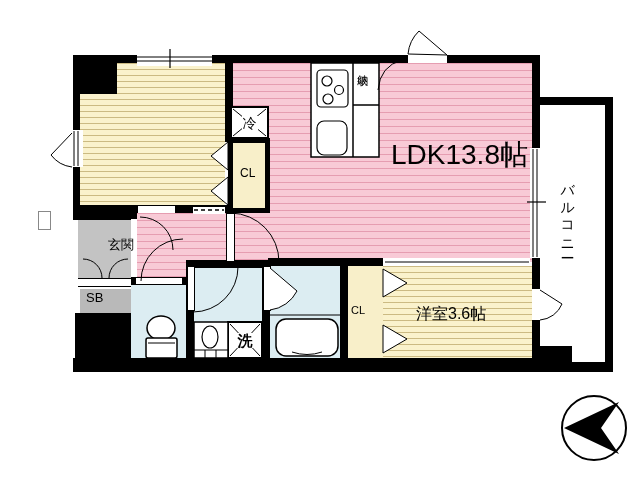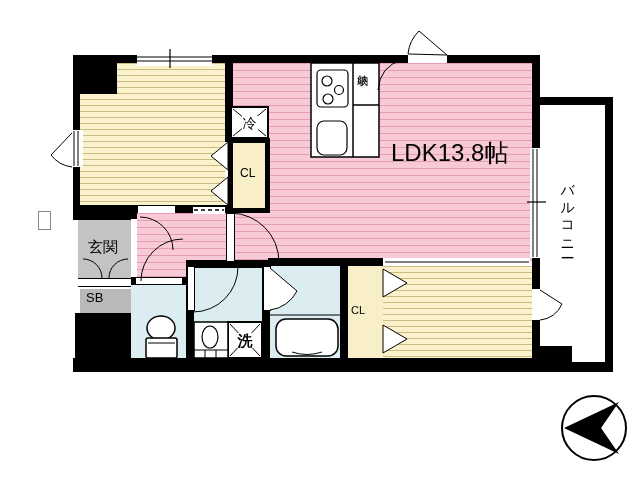--- a/index.html
+++ b/index.html
@@ -138,22 +138,23 @@
 
     <path d="M228,142 L211,156 L228,170 Z" fill="#fff" stroke="#000" stroke-width="1"></path>
     <path d="M228,177 L211,191 L228,205 Z" fill="#fff" stroke="#000" stroke-width="1"></path>
     <path d="M383,269 L407,283 L383,297 Z" fill="#fff" stroke="#000" stroke-width="1"></path>
     <path d="M383,325 L407,339 L383,353 Z" fill="#fff" stroke="#000" stroke-width="1"></path>
 
     <circle cx="594" cy="428" r="32" fill="none" stroke="#000" stroke-width="2"></circle>
     <polygon points="564,428 619,402 601,428 619,454" fill="#000"></polygon>
   </svg>
 
-  <div class="lbl" style="left:391px;top:139px;font-size:24px;">LDK13.8帖</div>
-  <div class="lbl" style="left:88px;top:238px;font-size:15px;">玄関</div>
+  <div class="lbl" style="left:391px;top:139px;font-size:28px;">LDK13.8帖</div>
+  <div class="lbl" style="left:416px;top:305px;font-size:16px;">洋室3.6帖</div>
+  <div class="lbl" style="left:108px;top:238px;font-size:13px;">玄関</div>
   <div class="lbl" style="left:86px;top:291px;font-size:13px;">SB</div>
   <div class="lbl" style="left:240px;top:167px;font-size:12px;">CL</div>
   <div class="lbl" style="left:351px;top:304px;font-size:11px;">CL</div>
   <div class="lbl vert" style="left:356px;top:66px;font-size:11px;">収納</div>
   <div class="lbl vert" style="left:560px;top:174px;font-size:14px;letter-spacing:3px;">バルコニー</div>
   <div class="boxlbl" style="left:231px;top:107px;width:37px;height:31px;font-size:14px;">
     <span>冷</span>
   </div>
   <div class="boxlbl" style="left:228px;top:322px;width:34px;height:36px;font-size:15px;font-weight:bold;">
     <span>洗</span>

